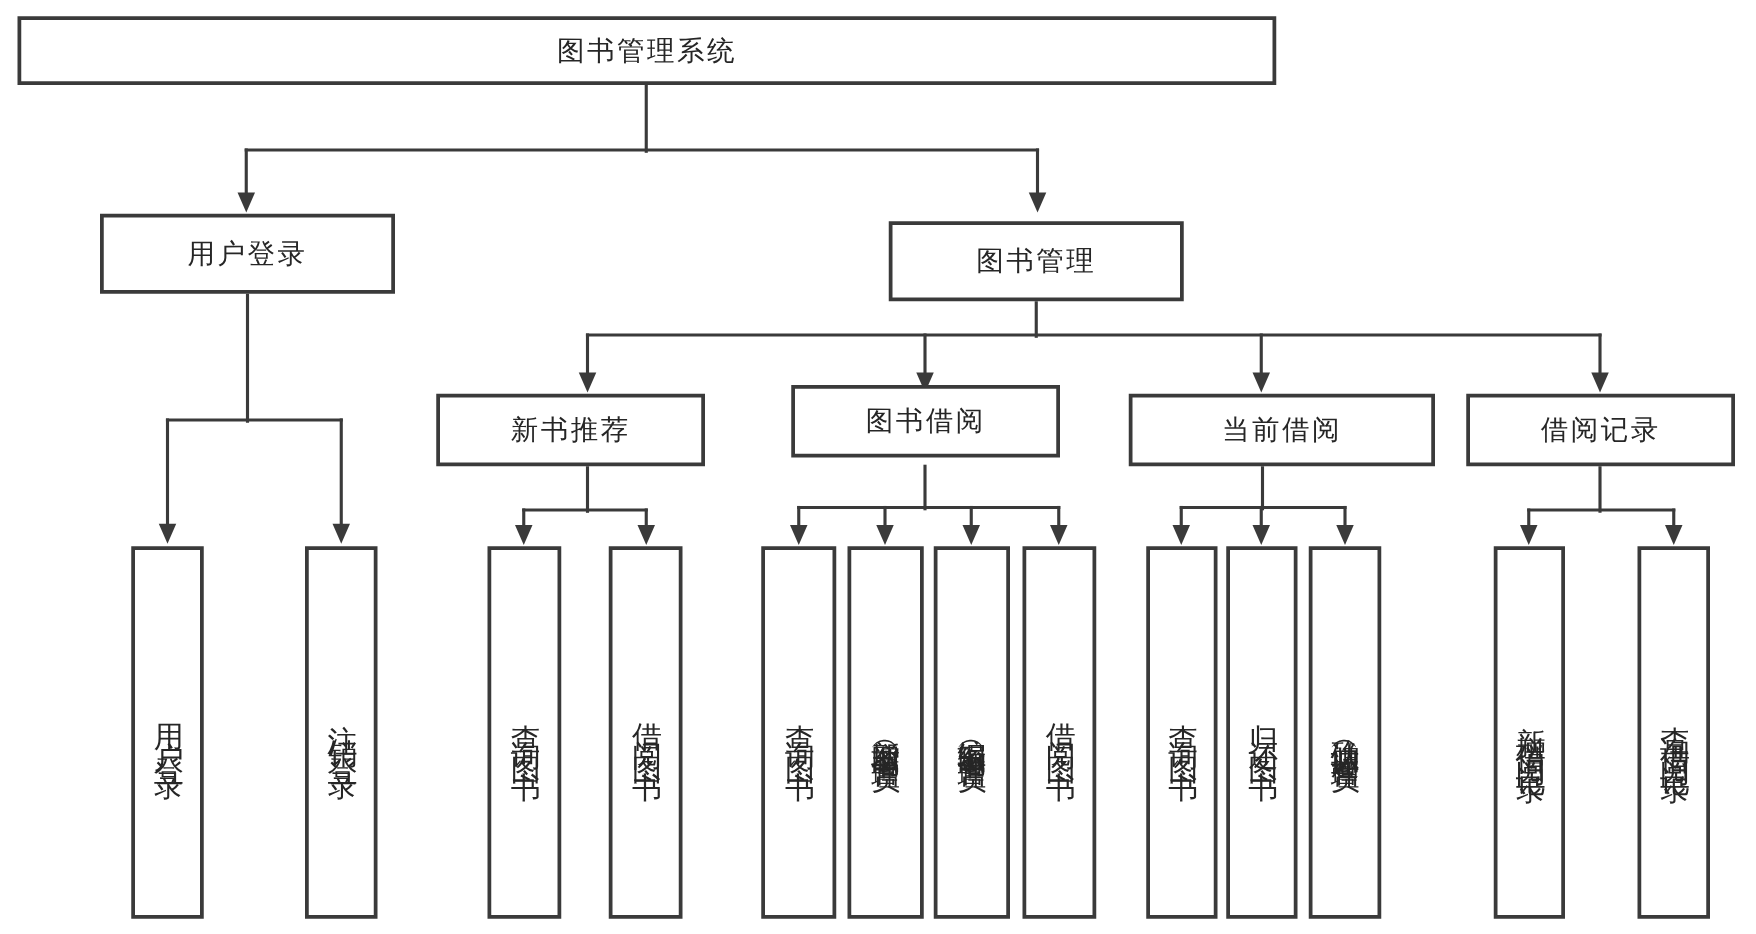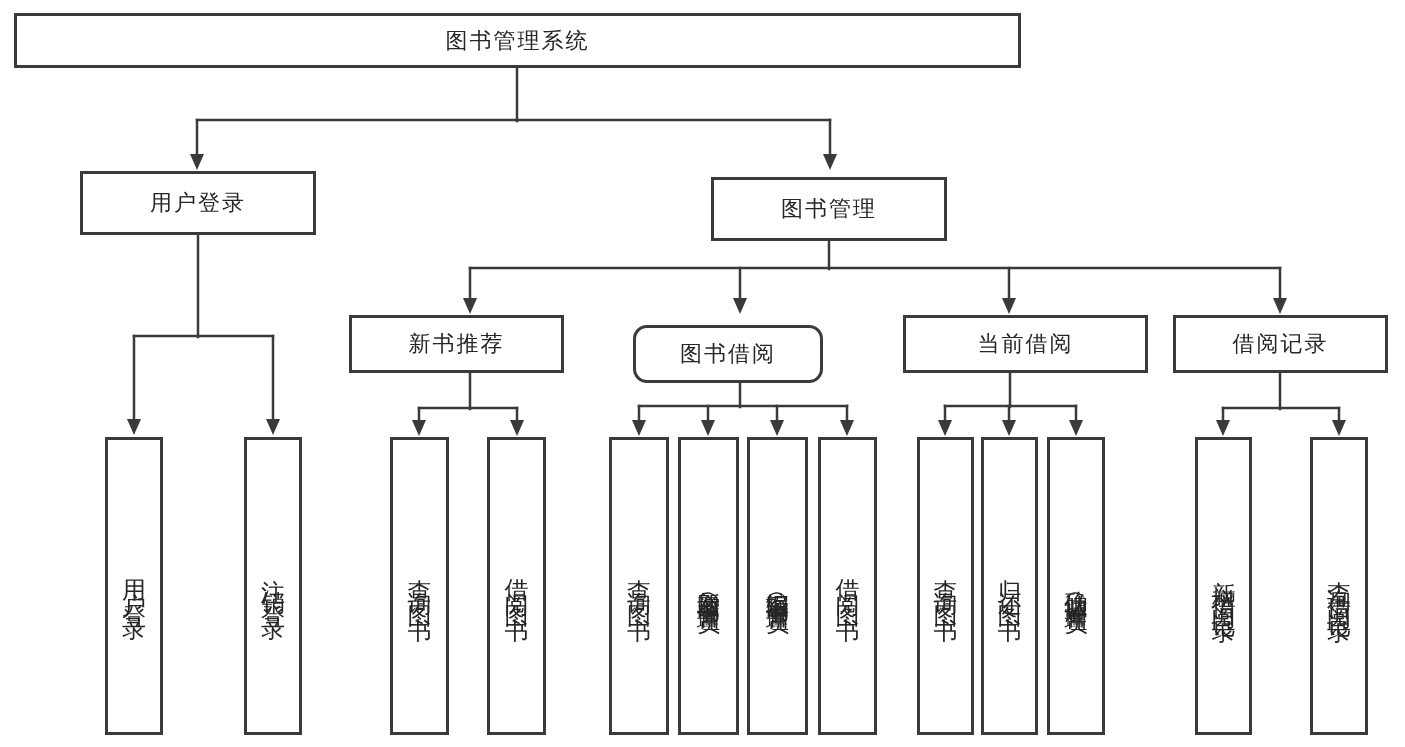--- a/index.html
+++ b/index.html
@@ -101,21 +101,21 @@
       <polygon points="1332,420 1346,420 1339,436"></polygon>
     </g>
   </svg>
 
   <div class="box hbox" style="left:14px;top:13px;width:1007px;height:55px;">图书管理系统</div>
 
   <div class="box hbox" style="left:80px;top:171px;width:236px;height:64px;">用户登录</div>
   <div class="box hbox" style="left:711px;top:177px;width:236px;height:64px;">图书管理</div>
 
   <div class="box hbox" style="left:349px;top:315px;width:215px;height:58px;">新书推荐</div>
-  <div class="box hbox" style="left:633px;top:325px;width:190px;height:58px;border-radius:14px;">图书借阅</div>
+  <div class="box hbox" style="left:633px;top:308px;width:215px;height:58px;">图书借阅</div>
   <div class="box hbox" style="left:903px;top:315px;width:245px;height:58px;">当前借阅</div>
   <div class="box hbox" style="left:1173px;top:315px;width:215px;height:58px;">借阅记录</div>
 
   <div class="box vbox v-short" style="left:105px;width:58px;">用户登录</div>
   <div class="box vbox v-short" style="left:244px;width:58px;">注销登录</div>
 
   <div class="box vbox v-short" style="left:390px;width:59px;">查询图书</div>
   <div class="box vbox v-short" style="left:487px;width:59px;">借阅图书</div>
 
   <div class="box vbox v-short" style="left:609px;width:60px;">查询图书</div>

